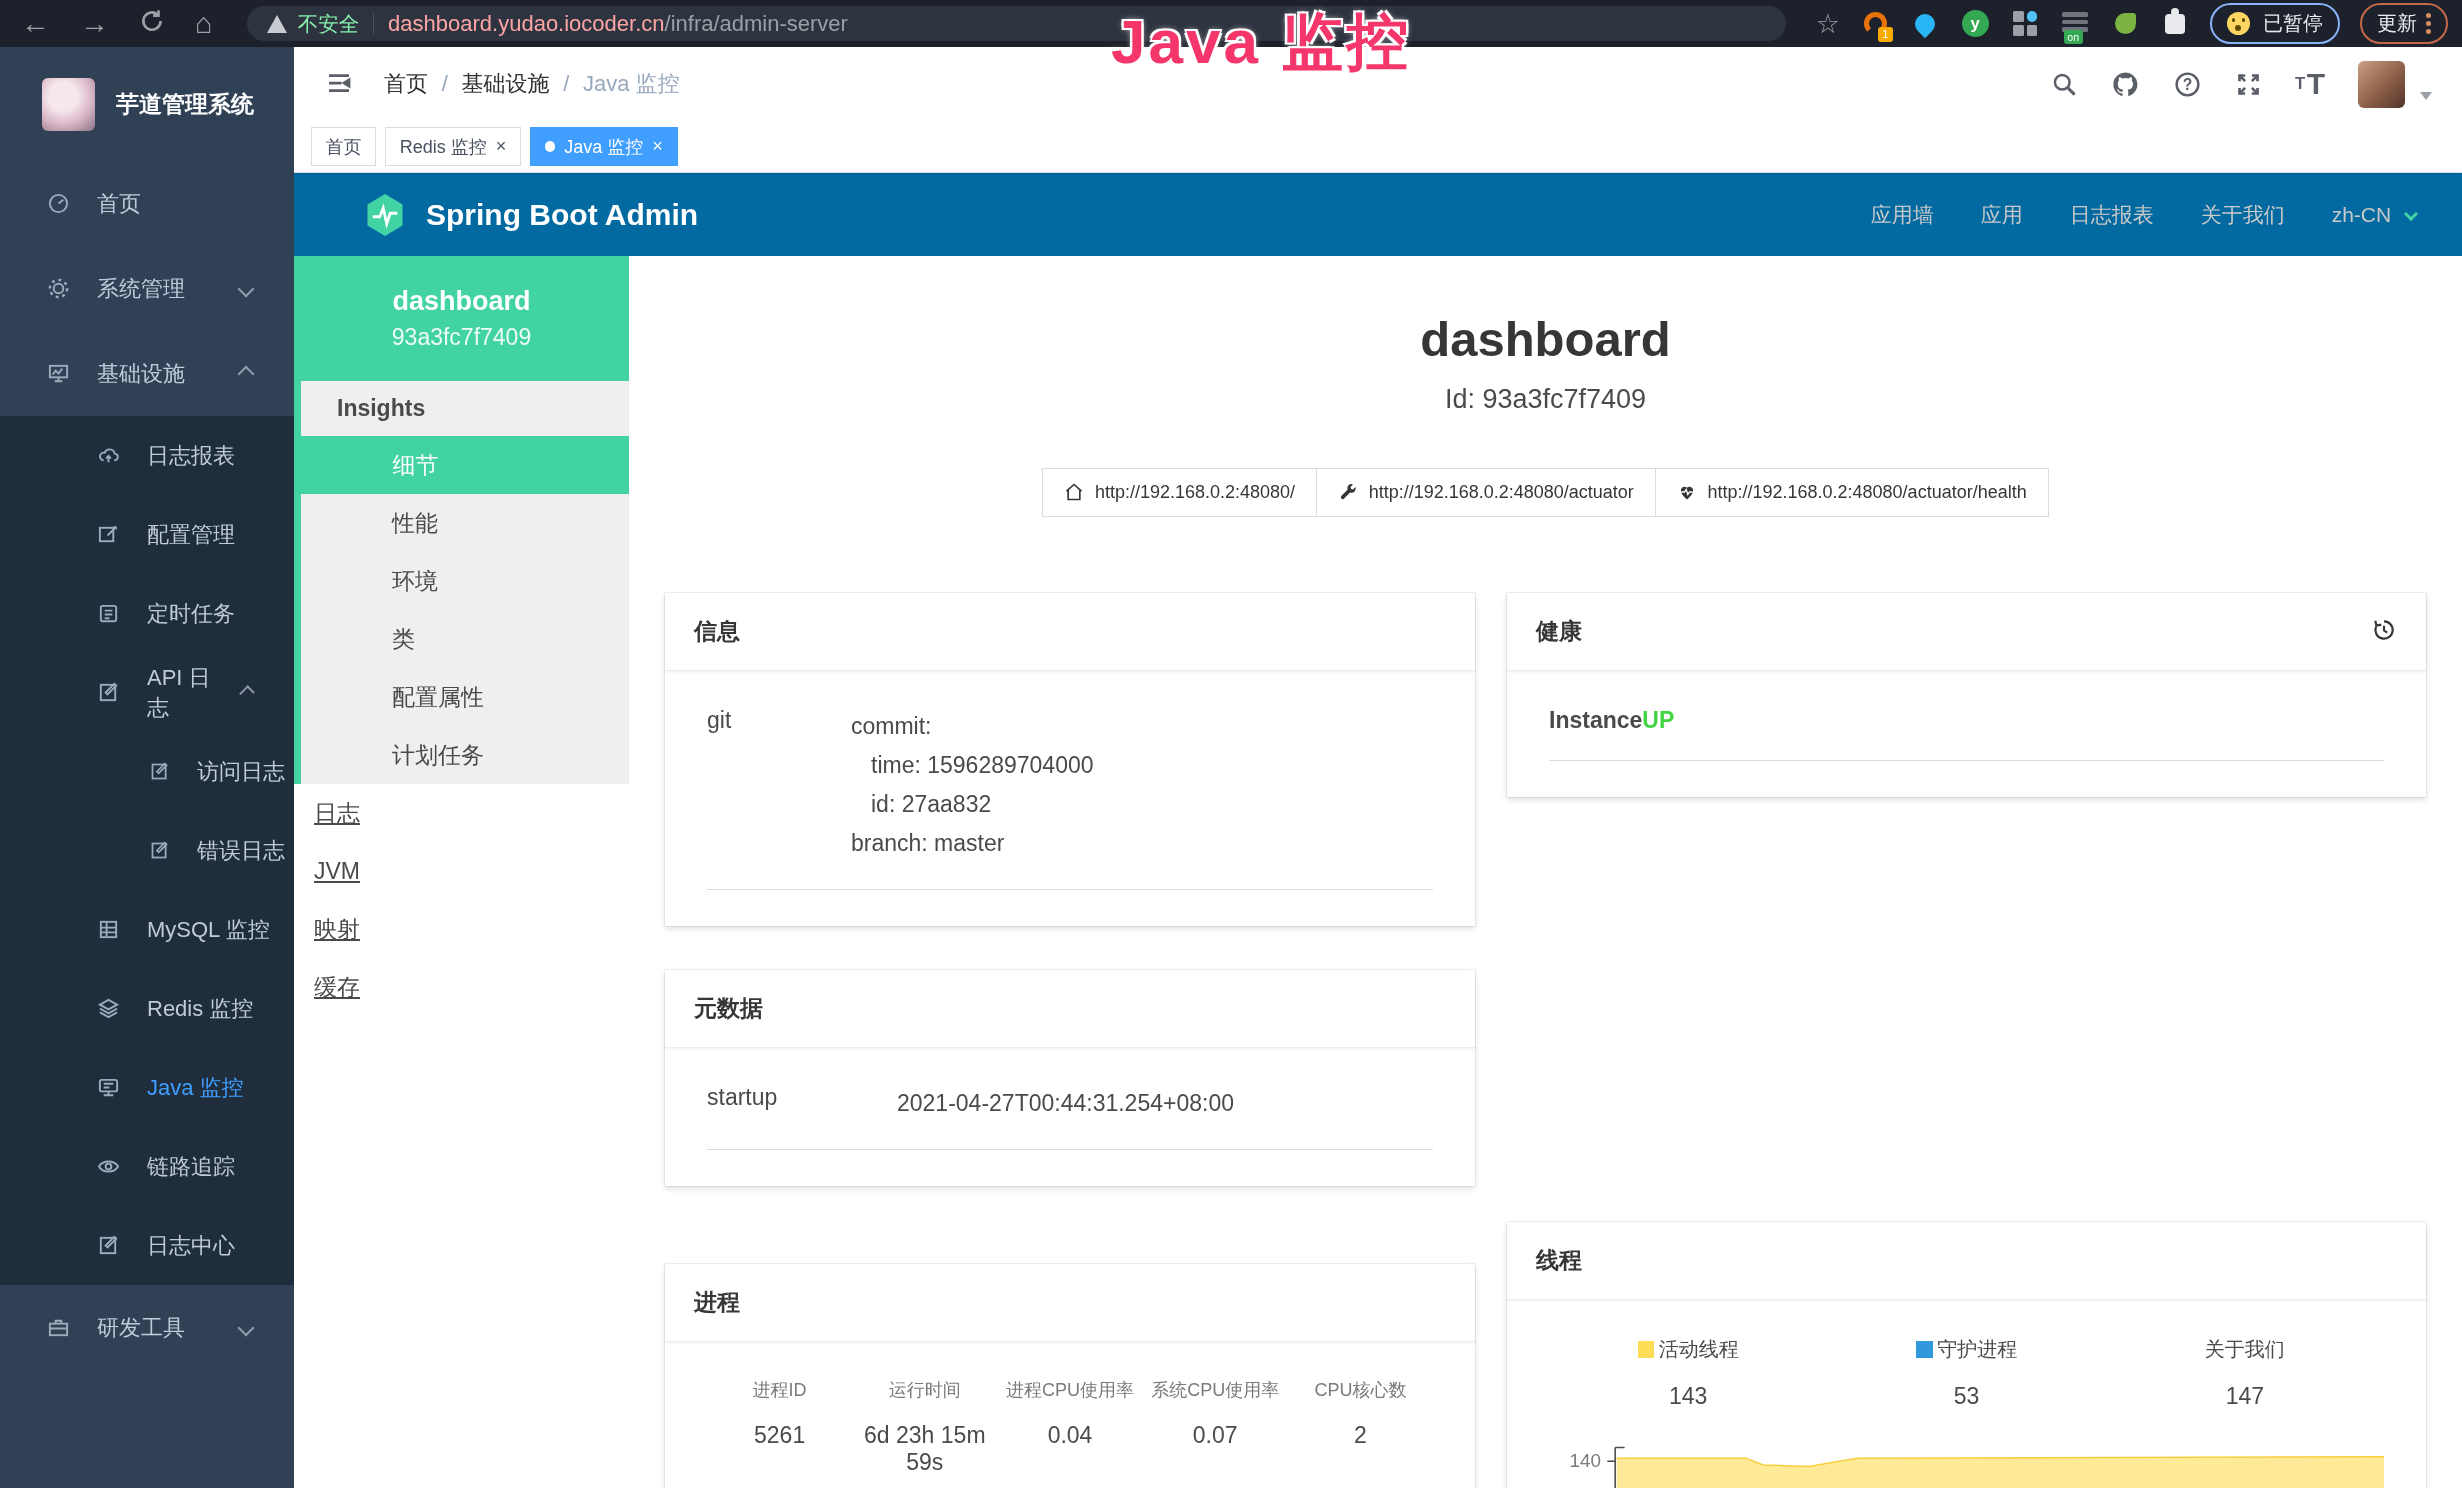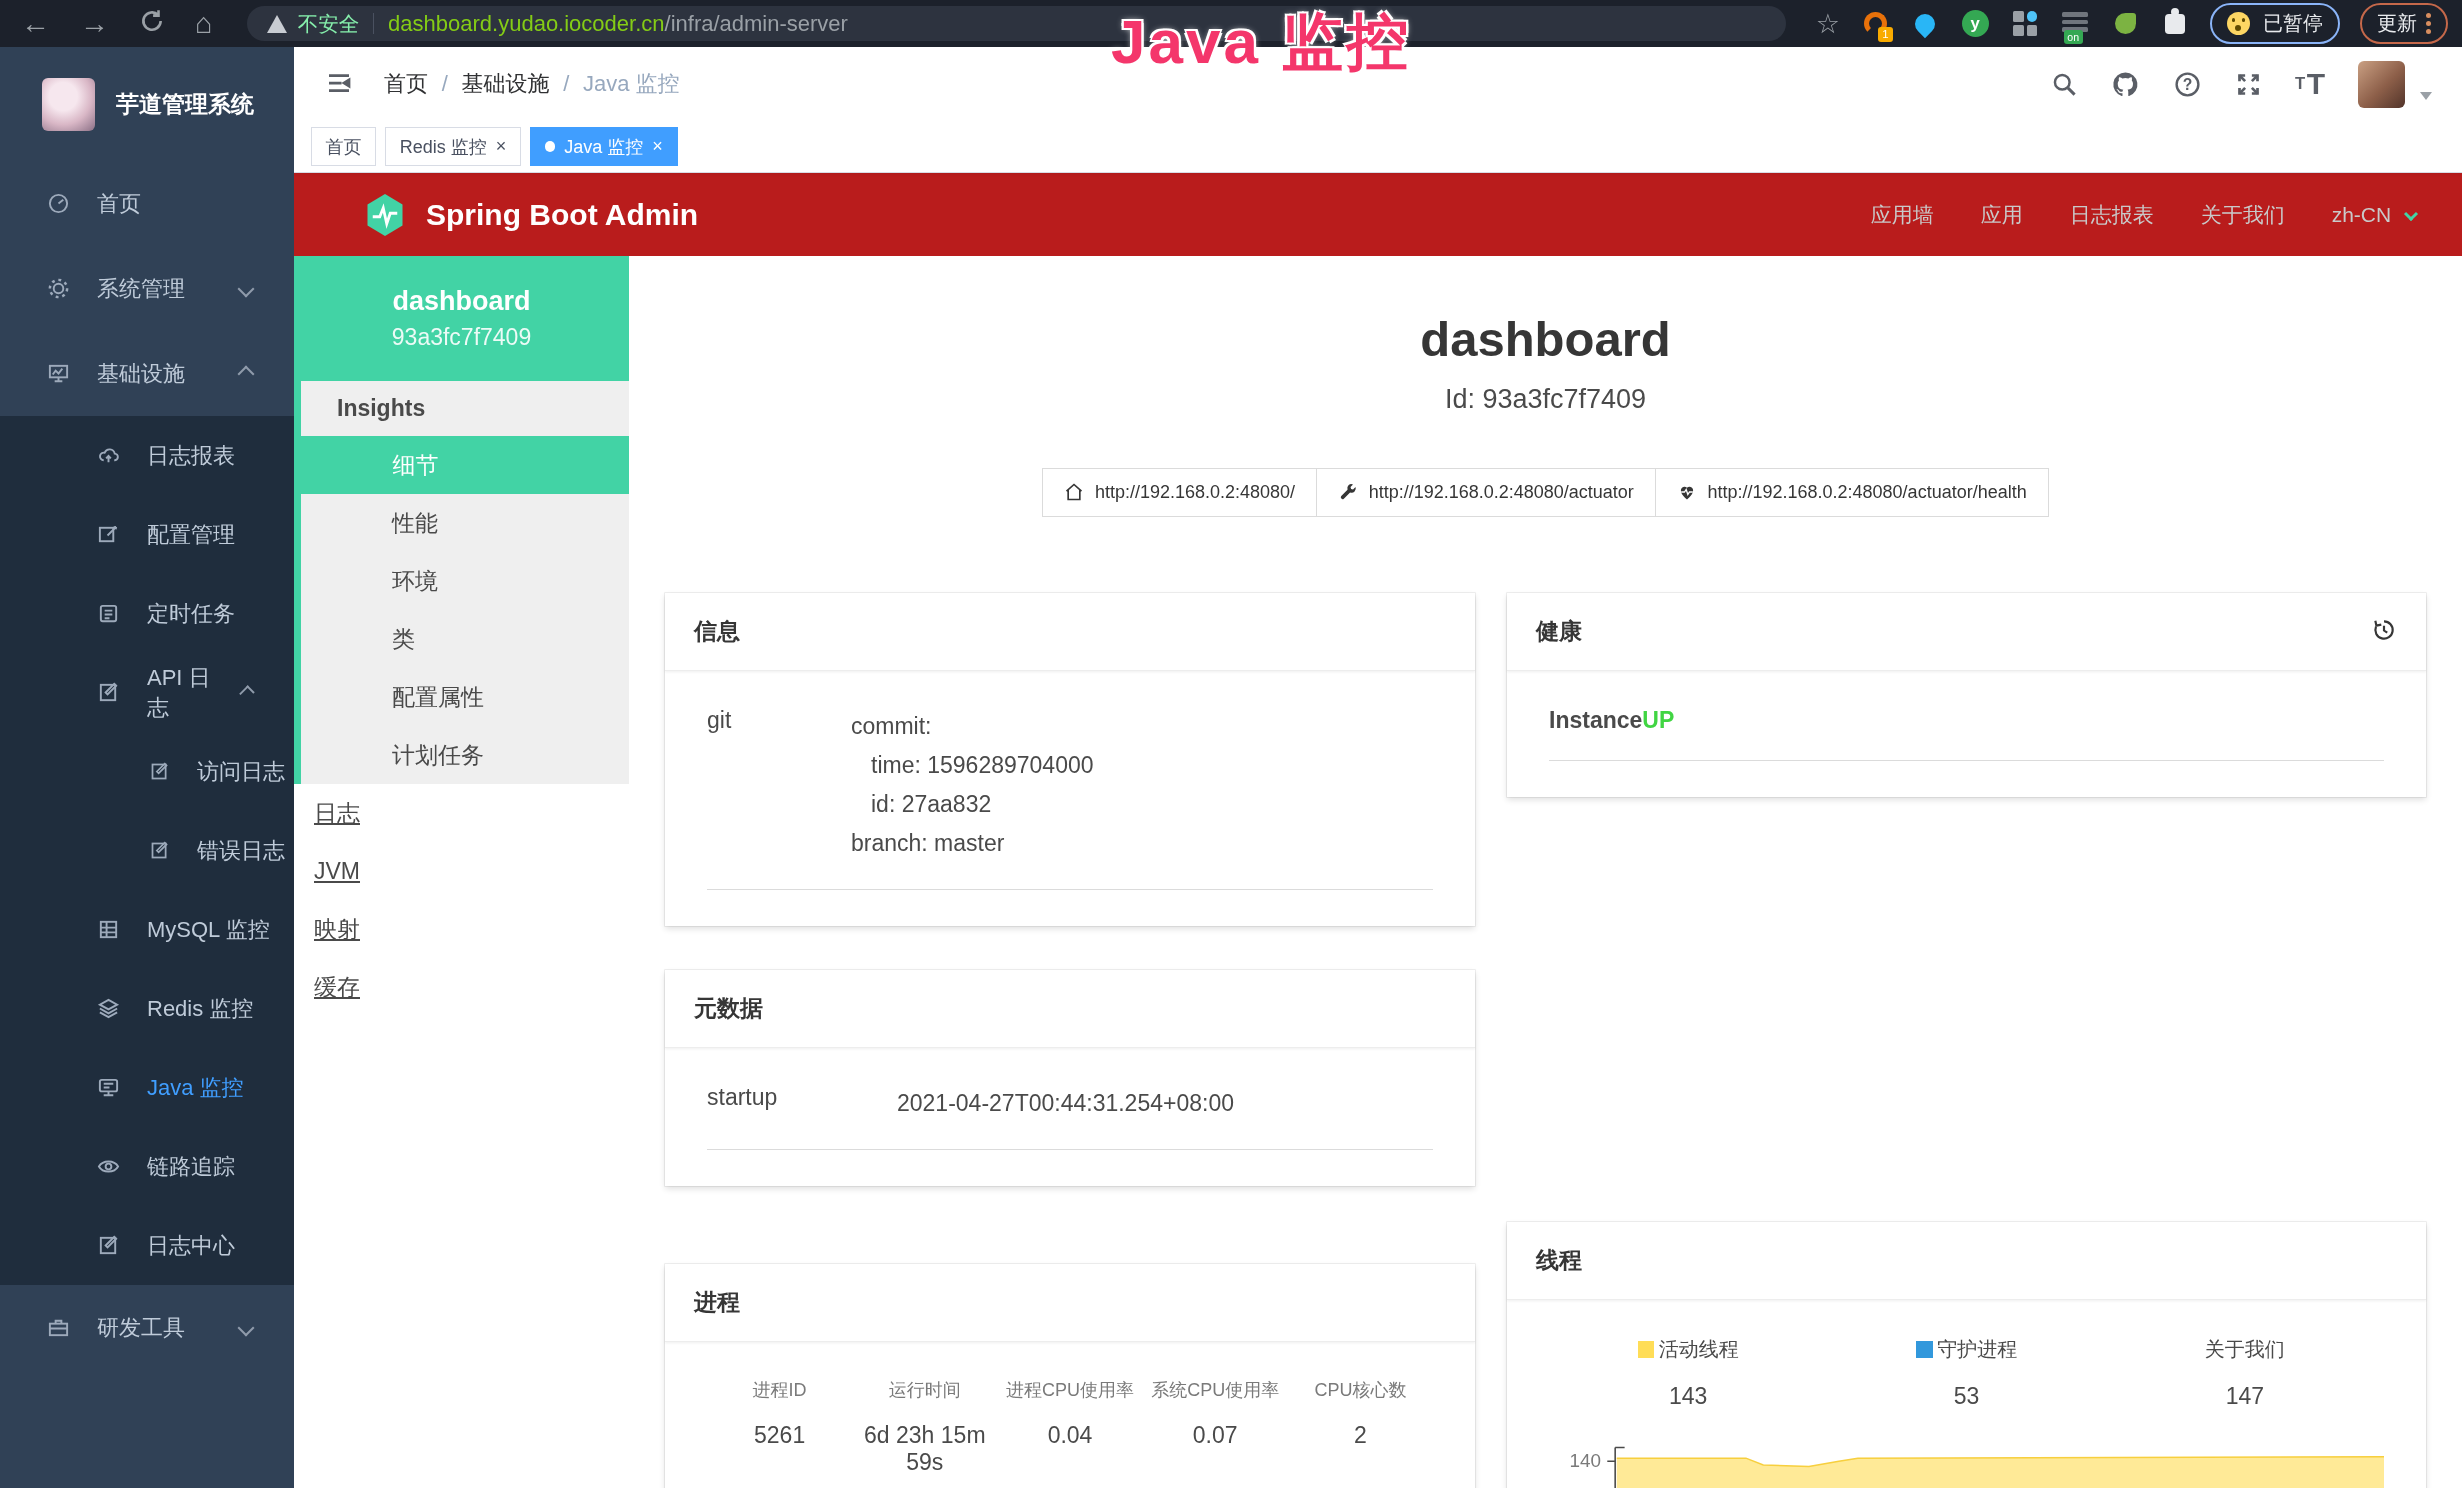--- a/index.html
+++ b/index.html
@@ -10,21 +10,21 @@
   
   .browser-bar { position:absolute; top:0; left:0; right:0; height:47px; background:#1c212b;
     display:flex; align-items:center; padding:0 13.7px 0 21px; z-index:5; }
   .nav-ico { color:#9aa0a6; font-size:29px; line-height:1; margin-right:30px; cursor:pointer; }
   .addr-pill { flex:1; height:35px; background:#2d333f; border-radius:17.4px; display:flex;
     align-items:center; padding:0 20px; margin:0 30px 0 4.6px; min-width:0; }
   .warn-tri { width:0; height:0; border-left:10.6px solid transparent; border-right:10.6px solid transparent;
     border-bottom:18px solid #c8ccd2; position:relative; margin-right:10.6px; }
   .sec-label { color:#86efac; font-size:20.5px; }
   .addr-div { width:1.5px; height:21px; background:#4a5160; margin:0 13.7px; }
-  .url-host { color:#84cc16; font-size:22px; white-space:nowrap; }
+  .url-host { color:#fca5a5; font-size:22px; white-space:nowrap; }
   .url-path { color:#9aa0a6; font-size:22px; white-space:nowrap; }
   .chrome-right { display:flex; align-items:center; gap:20px; }
   .star { color:#9aa0a6; font-size:27px; }
   .ext { position:relative; width:30px; height:30px; display:flex; align-items:center; justify-content:center; }
   .ring { width:23px; height:23px; border:5.3px solid #e8710a; border-radius:50%; border-bottom-color:transparent; }
   .badge1 { position:absolute; bottom:-3px; right:-3px; width:15px; height:15px; background:#f9ab00;
     border-radius:3px; color:#fff; font-size:11.4px; text-align:center; line-height:15px; }
   .pin { width:20px; height:20px; background:#29b6f6; border-radius:50% 50% 50% 0; transform:rotate(-45deg); }
   .ycir { width:27px; height:27px; background:#34a853; border-radius:50%; color:#fff; font-size:16.7px;
     font-weight:bold; text-align:center; line-height:27px; }
@@ -95,21 +95,21 @@
     border-bottom:0.8px solid #d8dce5; box-shadow:0 1.5px 3px rgba(0,0,0,.06); display:flex;
     align-items:center; padding-left:16.7px; gap:9px; z-index:3; }
   .tag { display:flex; align-items:center; height:39px; border:0.8px solid #d8dce5; background:#fff;
     color:#495060; font-size:18px; padding:0 13.7px; cursor:pointer; gap:9px; }
   .tag .x { font-size:18px; }
   .tag.active { background:#409EFF; border-color:#409EFF; color:#fff; }
   .tag .dot { width:10.6px; height:10.6px; border-radius:50%; background:#fff; }
 
   
   .sba { position:absolute; top:173px; left:294px; right:0; bottom:0; background:#fff; }
-  .sba-nav { height:83px; background:#b91c1c; display:flex; align-items:center; padding:0 46px 0 70px; }
+  .sba-nav { height:83px; background:#0369a1; display:flex; align-items:center; padding:0 46px 0 70px; }
   .sba-brand { display:flex; align-items:center; gap:20px; color:#fff; font-size:30px; font-weight:bold; }
   .sba-links { margin-left:auto; display:flex; align-items:center; gap:47px; }
   .sba-links .nav-item { color:#c9c9c9; font-size:21px; cursor:pointer; }
   .lang-chev { width:10px; height:10px; border-right:3px solid #42d3a5; border-bottom:3px solid #42d3a5;
     transform:rotate(45deg); display:inline-block; margin-left:9px; margin-bottom:3px; }
   .sba-body { display:flex; height:calc(100% - 83px); }
   .sba-side { width:335px; flex:0 0 335px; background:#fff; }
   .inst-head { height:125px; background:#42d3a5; color:#fff; display:flex; flex-direction:column;
     align-items:center; justify-content:center; gap:7.6px; }
   .inst-name { font-size:27px; font-weight:bold; }

